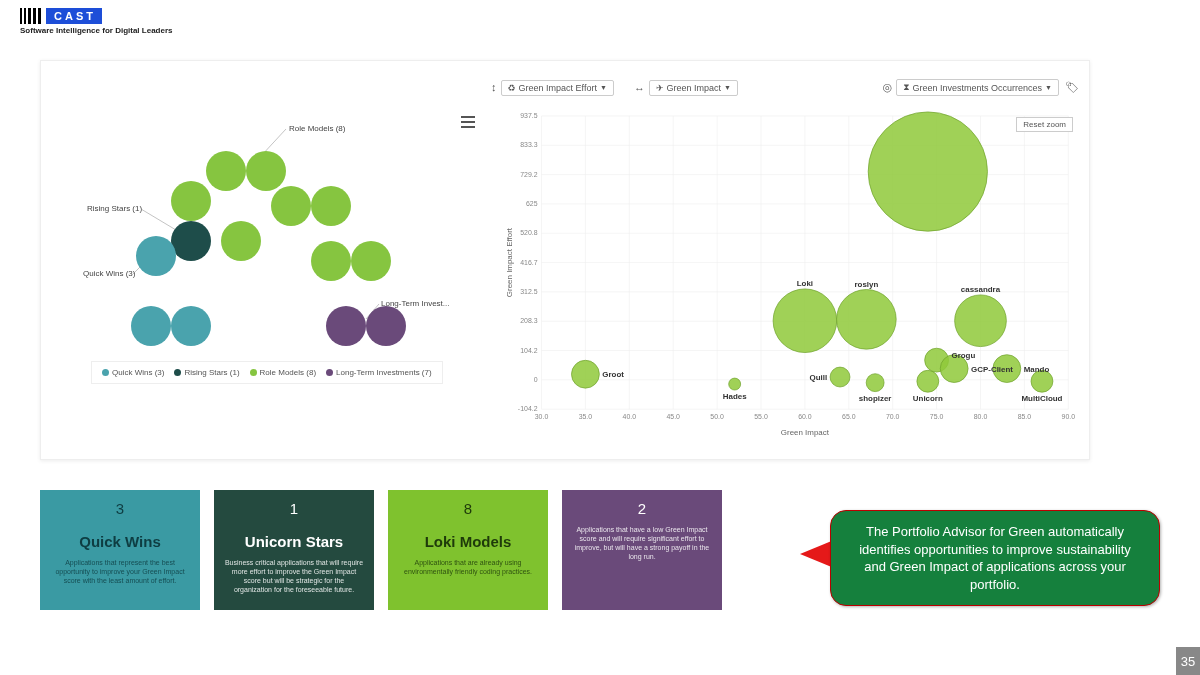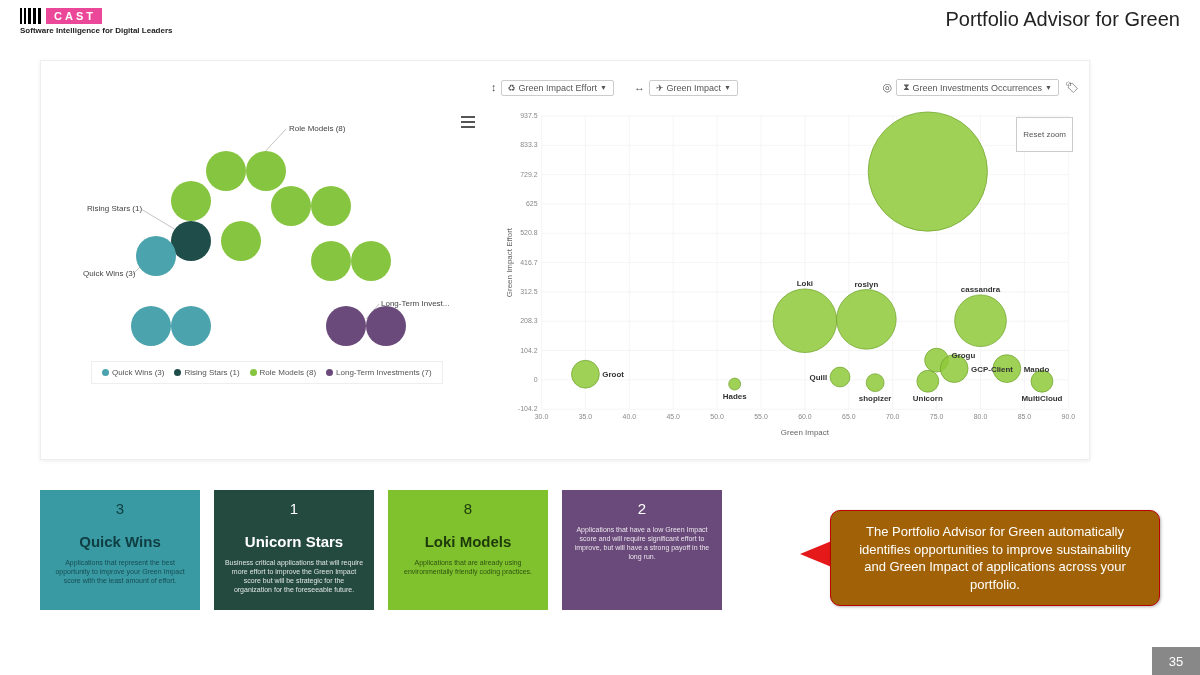--- a/index.html
+++ b/index.html
@@ -4,21 +4,21 @@
 <style>
   * { box-sizing: border-box; margin: 0; padding: 0; }
   body { font-family: "Segoe UI", Arial, sans-serif; background: #fff; width: 1200px; height: 675px; position: relative; overflow: hidden; }
 
   .header { position: absolute; top: 8px; left: 20px; right: 20px; display: flex; justify-content: space-between; align-items: flex-start; }
   .logo { display: flex; flex-direction: column; }
   .logo-top { display: flex; align-items: center; gap: 1px; }
   .logo-bars { display: flex; gap: 2px; }
   .logo-bars span { width: 3px; height: 16px; background: #000; display: inline-block; }
   .logo-bars span:nth-child(1){width:2px}.logo-bars span:nth-child(2){width:2px}
-  .logo-box { background:#ec4899; color:#fff; font-weight:700; font-size:11px; letter-spacing:3px; padding:2px 6px 2px 8px; margin-left:4px;}
+  .logo-box { background:#1d4ed8; color:#fff; font-weight:700; font-size:11px; letter-spacing:3px; padding:2px 6px 2px 8px; margin-left:4px;}
   .logo-sub { font-size: 8px; color:#222; margin-top:2px;font-weight:bold; }
   .page-title { font-size: 20px; color: #222; }
 
   .main-panel { position:absolute; top:60px; left:40px; right:110px; height:400px; background:#fff; box-shadow:0 1px 4px rgba(0,0,0,.08); border:1px solid #eee; }
 
   
   .cluster { position:absolute; left:10px; top:40px; width:420px; height:260px; }
   .cluster svg { display:block; }
   .cluster-legend { position:absolute; left:50px; top:300px; font-size:8px; color:#555; display:flex; gap:10px; align-items:center; border:1px solid #eee; padding:6px 10px; background:#fff;}
   .cluster-legend .dot{width:7px;height:7px;border-radius:50%;display:inline-block;margin-right:3px;vertical-align:middle}
@@ -31,59 +31,58 @@
   .ctrl-btn .caret{font-size:7px}
   .spacer{flex:1}
   .icon-glyph{font-size:11px;line-height:1}
 
   
   .scatter { position:absolute; left:460px; top:50px; right:10px; bottom:20px; }
   .scatter svg { width:100%; height:100%; }
   .tick-label{font-size:7px; fill:#888}
   .axis-title{font-size:8px; fill:#666}
   .bubble-label{font-size:8px; fill:#333; font-weight:600}
-  .reset-zoom{position:absolute; right:6px; top:6px; border:1px solid #ccc; font-size:8px; padding:12px 6px; background:#fff; cursor:pointer; color:#555}
+  .reset-zoom{position:absolute; right:6px; top:6px; border:1px solid #ccc; font-size:8px; padding:2px 6px; background:#fff; cursor:pointer; color:#555}
 
   
   .cards { position:absolute; left:40px; top:490px; display:flex; gap:14px; }
   .card { width:160px; height:120px; padding:10px 10px; text-align:center; color:#fff; }
   .card .cnt{font-size:15px; font-weight:400}
   .card .ttl{font-size:15px; font-weight:800; margin-top:16px}
   .card .desc{font-size:7px; margin-top:8px; line-height:1.3; opacity:.85}
   .card.qw{background:#3a9aa3;}
   .card.qw .cnt,.card.qw .ttl,.card.qw .desc{color:#0e3d42}
   .card.rs{background:#244a3f;}
   .card.rm{background:#7fc22e;}
   .card.rm .cnt,.card.rm .ttl,.card.rm .desc{color:#1e3a0a}
   .card.lt{background:#6a4a7a;}
 
   
-  .callout { position:absolute; left:830px; top:510px; width:330px; background:#a16207; color:#fff; border-radius:10px; border:1px solid #b00; padding:12px 16px; font-size:13px; text-align:center; line-height:1.35; box-shadow:1px 1px 3px rgba(0,0,0,.3);}
+  .callout { position:absolute; left:830px; top:510px; width:330px; background:#15803d; color:#fff; border-radius:16px; border:1px solid #b00; padding:12px 16px; font-size:13px; text-align:center; line-height:1.35; box-shadow:1px 1px 3px rgba(0,0,0,.3);}
   .callout-tail{position:absolute; left:800px; top:540px; width:0;height:0; border-top:14px solid transparent;border-bottom:14px solid transparent;border-right:34px solid #e51919;}
 
-  .pagenum{position:absolute; right:0; bottom:0; background:#888; color:#fff; width:48px; height:28px; display:flex; align-items:center; justify-content:center; font-size:13px;}
+  .pagenum{position:absolute; right:0; bottom:0; background:#888; color:#fff; width:24px; height:28px; display:flex; align-items:center; justify-content:center; font-size:13px;}
 </style>
 </head>
 <body>
 
 <div class="header">
   <div class="logo">
     <div class="logo-top">
       <span class="logo-bars">
           <span></span>
           <span></span>
           <span></span>
           <span></span>
           <span></span>
         </span>
       <span class="logo-box">CAST</span>
     </div>
     <div class="logo-sub">Software Intelligence for Digital Leaders</div>
   </div>
-  <div class="page-title">Portfolio Advisor for Green</div>
 </div>
 
 <div class="main-panel">
 
   <div class="controls">
     <span class="icon-glyph">↕</span>
     <span class="ctrl-btn">
       <span>♻</span>
       <span>Green Impact Effort</span>
       <span class="caret">▼</span>

